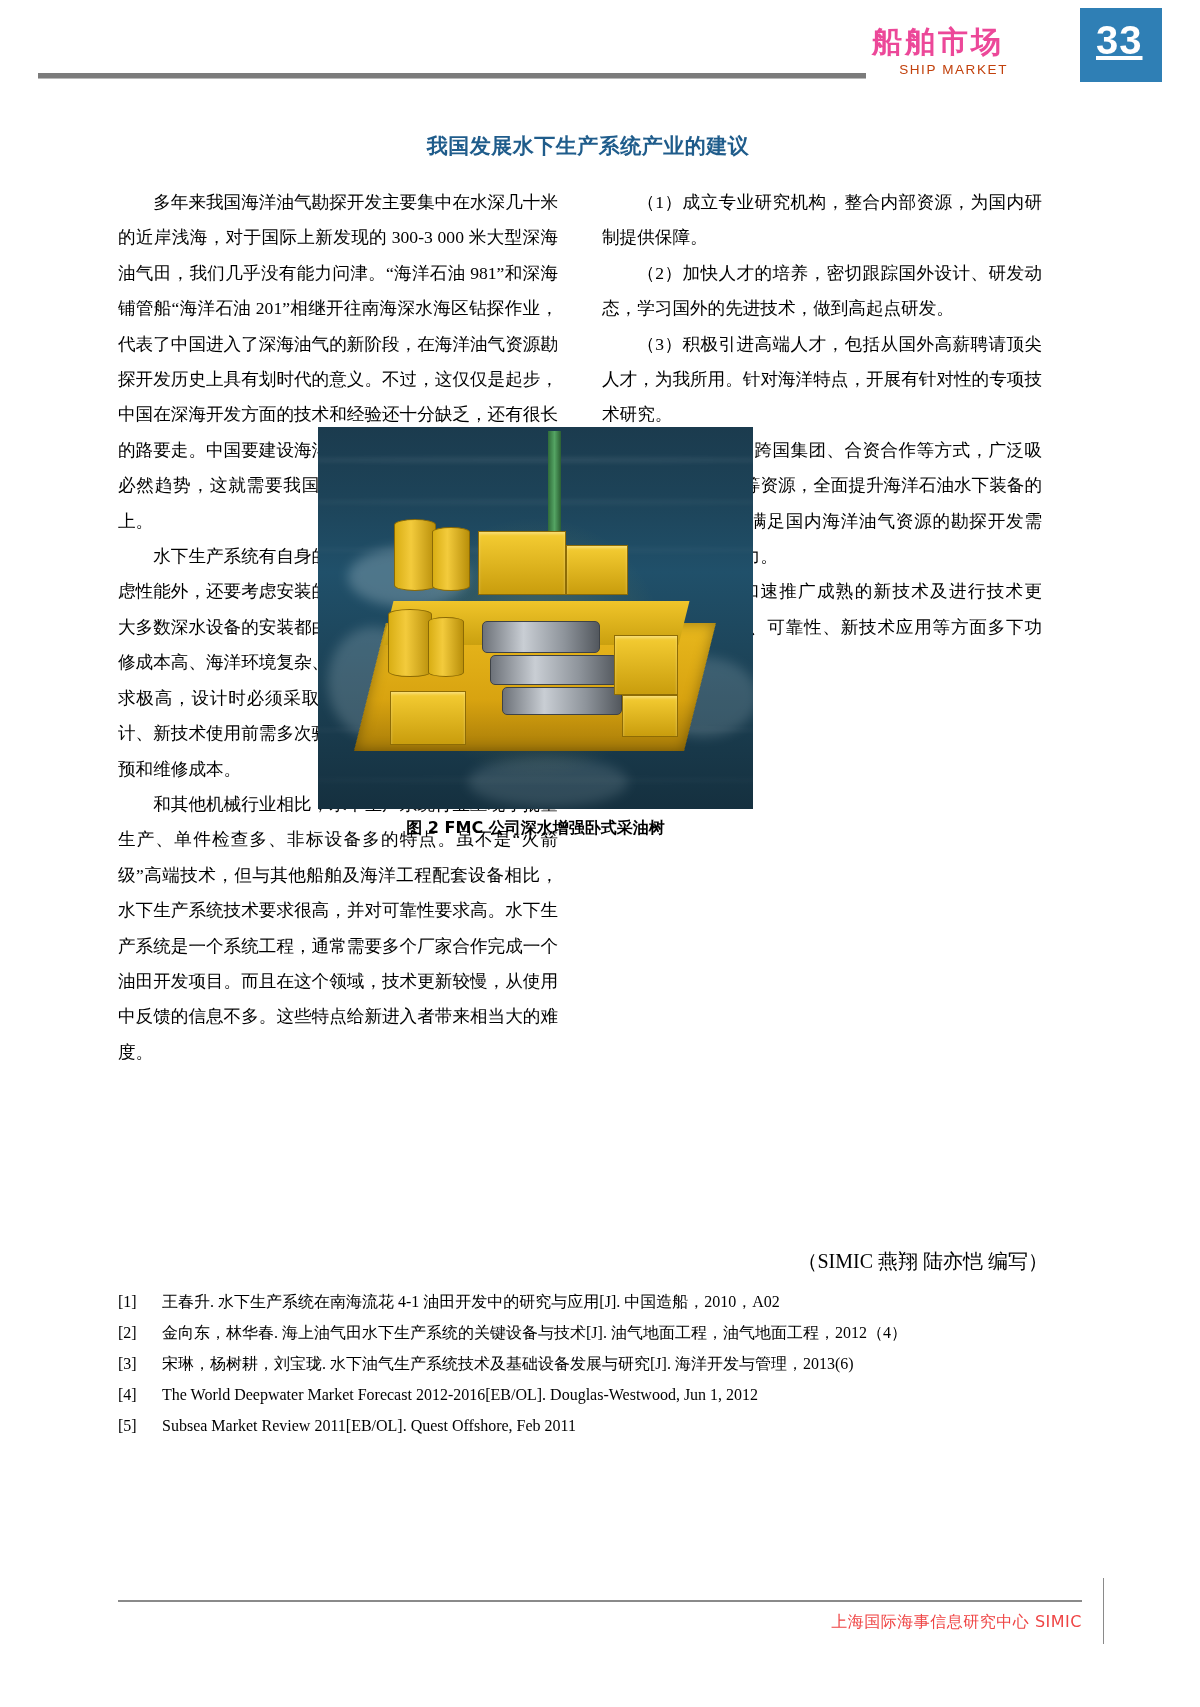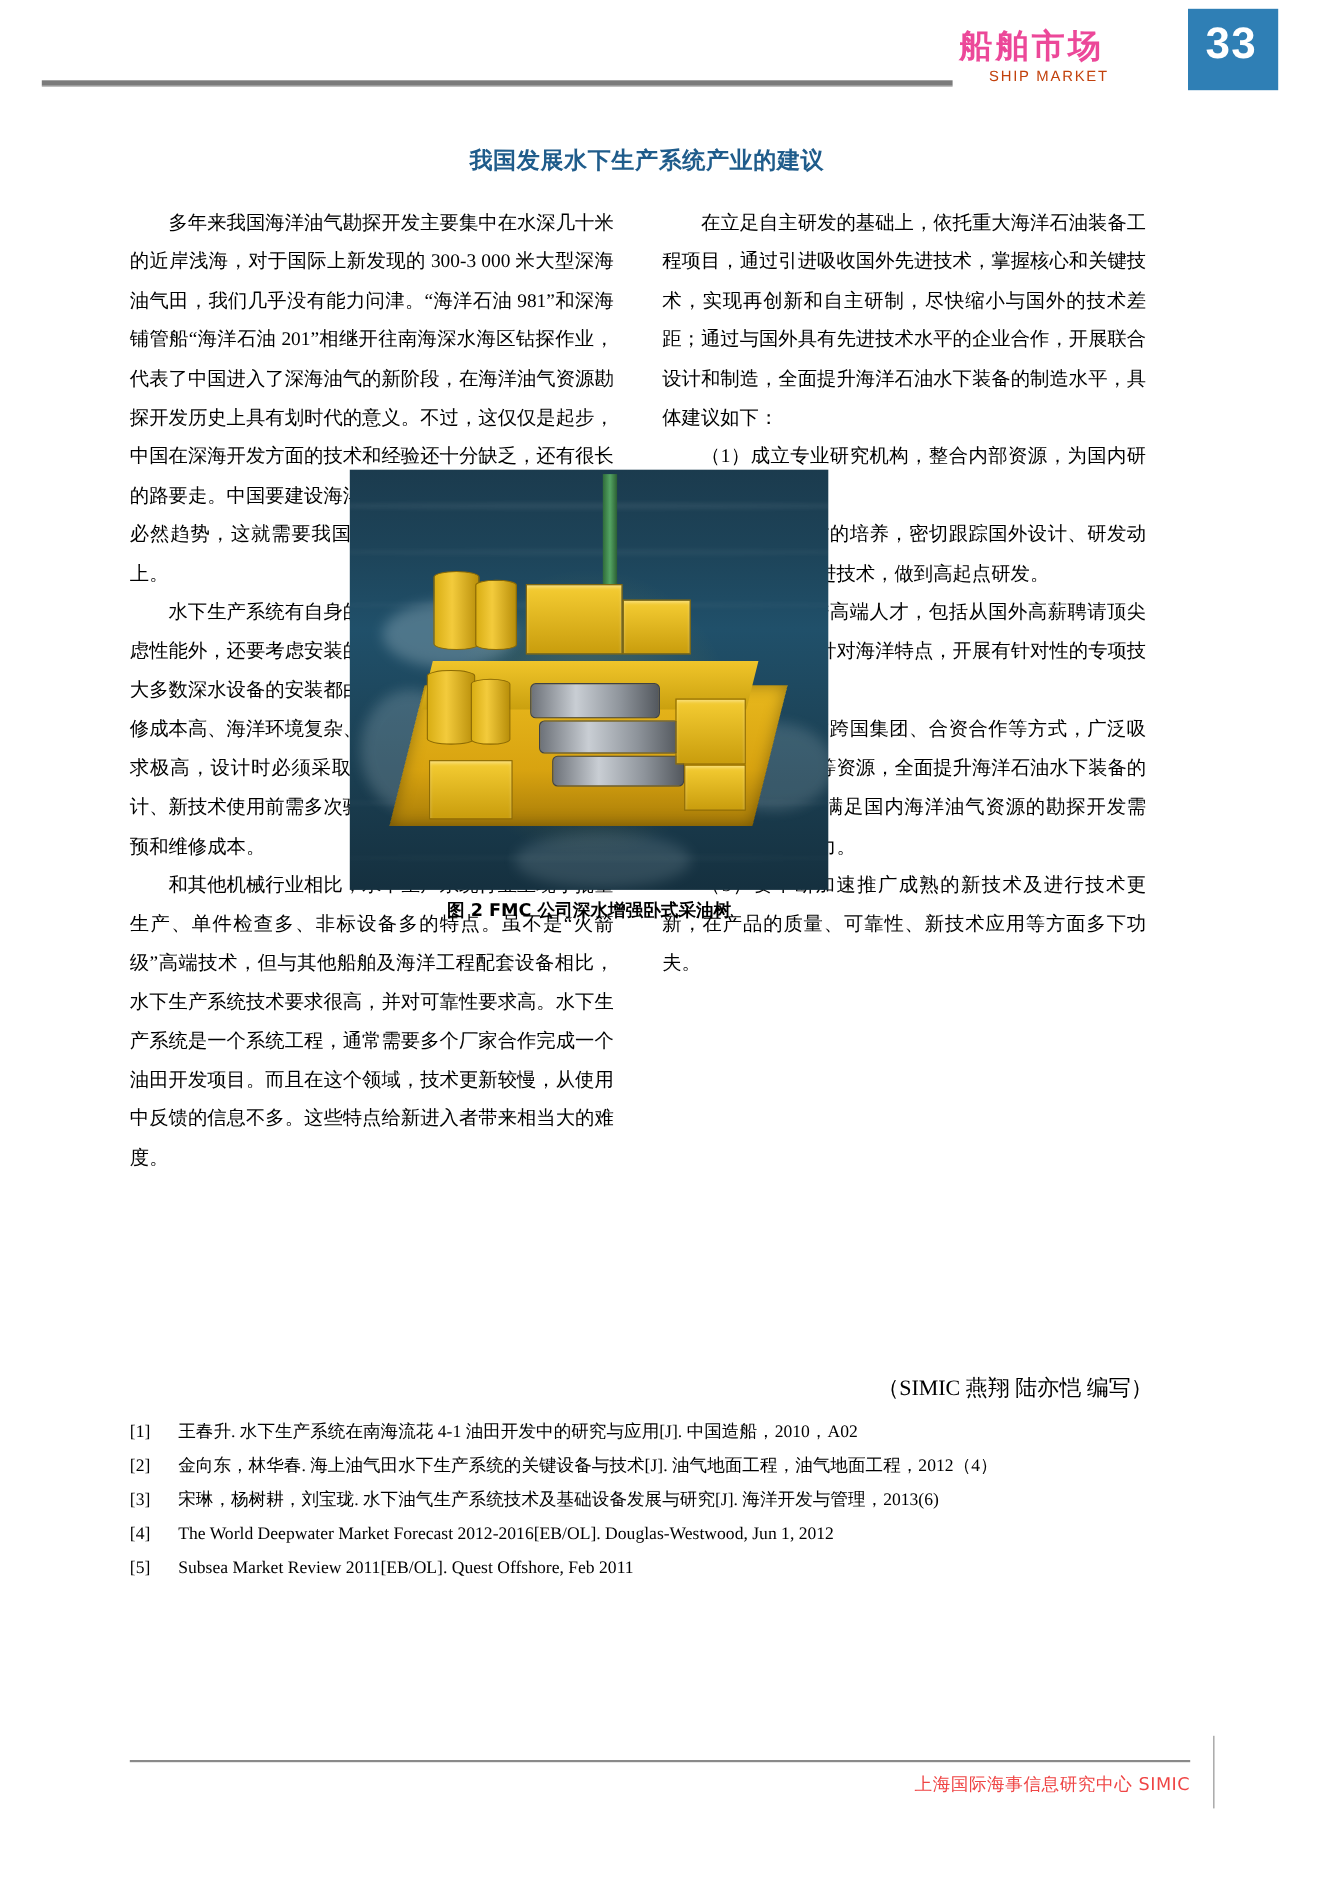--- a/index.html
+++ b/index.html
@@ -72,20 +72,21 @@
     color: #fff;
   }
   .page-number-box span {
     position: absolute;
     left: 16px;
     top: 10px;
     font-family: "Liberation Sans", sans-serif;
     font-size: 40px;
     font-weight: bold;
     letter-spacing: 1px;
+    text-decoration: underline;
   }
 
   
   .article-title {
     position: absolute;
     top: 132px;
     left: 0;
     width: 1176px;
     text-align: center;
     font-family: "DejaVu Sans", sans-serif;
@@ -303,21 +304,20 @@
 
 <div class="body-area">
 
   <div class="col col-left">
     <p>多年来我国海洋油气勘探开发主要集中在水深几十米的近岸浅海，对于国际上新发现的 300-3 000 米大型深海油气田，我们几乎没有能力问津。“海洋石油 981”和深海铺管船“海洋石油 201”相继开往南海深水海区钻探作业，代表了中国进入了深海油气的新阶段，在海洋油气资源勘探开发历史上具有划时代的意义。不过，这仅仅是起步，中国在深海开发方面的技术和经验还十分缺乏，还有很长的路要走。中国要建设海洋强国，资源的开发走向深海是必然趋势，这就需要我国的深海开发技术和规模要跟得上。</p>
     <p>水下生产系统有自身的技术要求和特点。设计时除考虑性能外，还要考虑安装的经济性、方便性和便利性，绝大多数深水设备的安装都由水下机器人协助实现；由于维修成本高、海洋环境复杂、风险多，水下设备对可靠性要求极高，设计时必须采取多种手段，比如多采用冗余设计、新技术使用前需多次验证等，以提高可靠性，降低干预和维修成本。</p>
     <p>和其他机械行业相比，水下生产系统行业呈现小批量生产、单件检查多、非标设备多的特点。虽不是“火箭级”高端技术，但与其他船舶及海洋工程配套设备相比，水下生产系统技术要求很高，并对可靠性要求高。水下生产系统是一个系统工程，通常需要多个厂家合作完成一个油田开发项目。而且在这个领域，技术更新较慢，从使用中反馈的信息不多。这些特点给新进入者带来相当大的难度。</p>
   </div>
 
   <div class="col col-right">
-    <p>在立足自主研发的基础上，依托重大海洋石油装备工程项目，通过引进吸收国外先进技术，掌握核心和关键技术，实现再创新和自主研制，尽快缩小与国外的技术差距；通过与国外具有先进技术水平的企业合作，开展联合设计和制造，全面提升海洋石油水下装备的制造水平，具体建议如下：</p>
     <p>（1）成立专业研究机构，整合内部资源，为国内研制提供保障。</p>
     <p>（2）加快人才的培养，密切跟踪国外设计、研发动态，学习国外的先进技术，做到高起点研发。</p>
     <p>（3）积极引进高端人才，包括从国外高薪聘请顶尖人才，为我所用。针对海洋特点，开展有针对性的专项技术研究。</p>
     <p>（4）采用组建跨国集团、合资合作等方式，广泛吸纳外部技术和资金等资源，全面提升海洋石油水下装备的设计和制造能力，满足国内海洋油气资源的勘探开发需要，增强国际竞争力。</p>
     <p>（5）要不断加速推广成熟的新技术及进行技术更新，在产品的质量、可靠性、新技术应用等方面多下功夫。</p>
   </div>
 </div>
 
 <div class="figure">
   <div class="figure-img">

